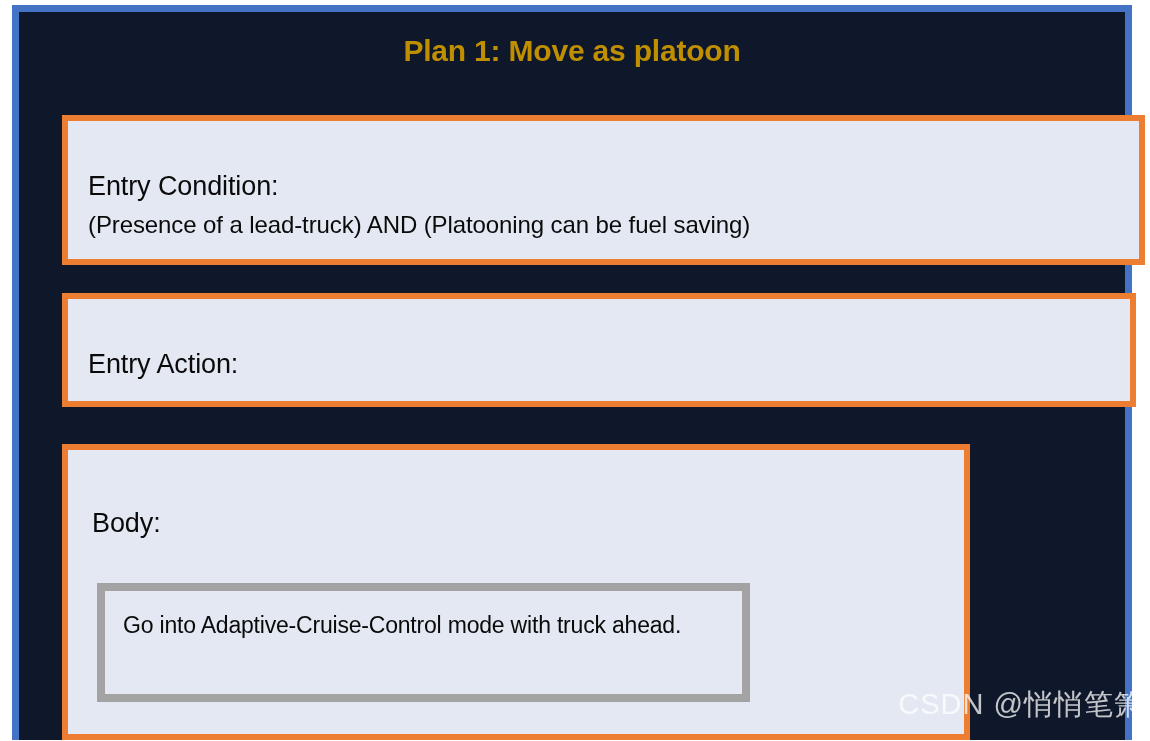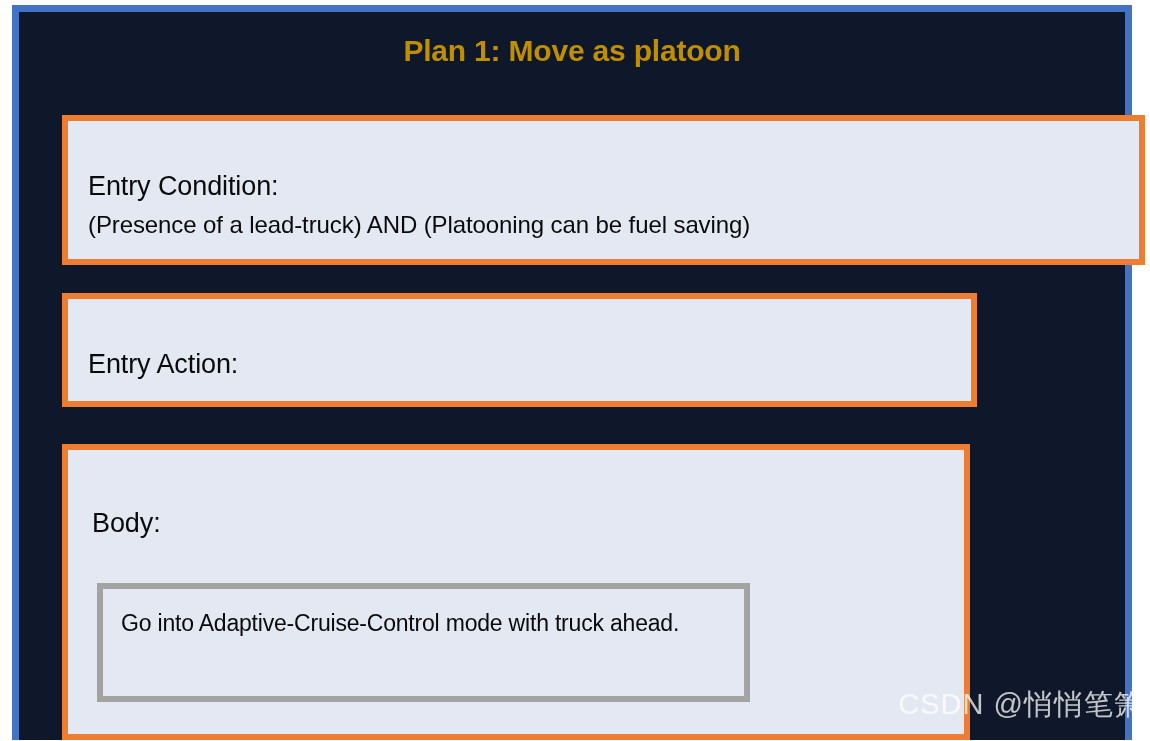--- a/index.html
+++ b/index.html
@@ -60,21 +60,21 @@
   #box-entry-condition {
     left: 43px;
     top: 103px;
     width: 1083px;
     height: 150px;
   }
 
   #box-entry-action {
     left: 43px;
     top: 281px;
-    width: 915px;
+    width: 1074px;
     height: 114px;
   }
 
   #box-body {
     left: 43px;
     top: 432px;
     width: 908px;
     height: 296px;
   }
 
@@ -116,21 +116,21 @@
 
   
   .action-box {
     position: absolute;
     left: 29px;
     top: 99px;
     width: 653px;
     height: 119px;
     box-sizing: border-box;
     background: #e3e8f2;
-    border: 6px solid #a3a3a3;
+    border: 8px solid #a3a3a3;
   }
 
   .action-text {
     position: absolute;
     left: 18px;
     top: 18px;
     width: 600px;
     font-family: "Liberation Sans", sans-serif;
     font-size: 23px;
     line-height: 32px;

